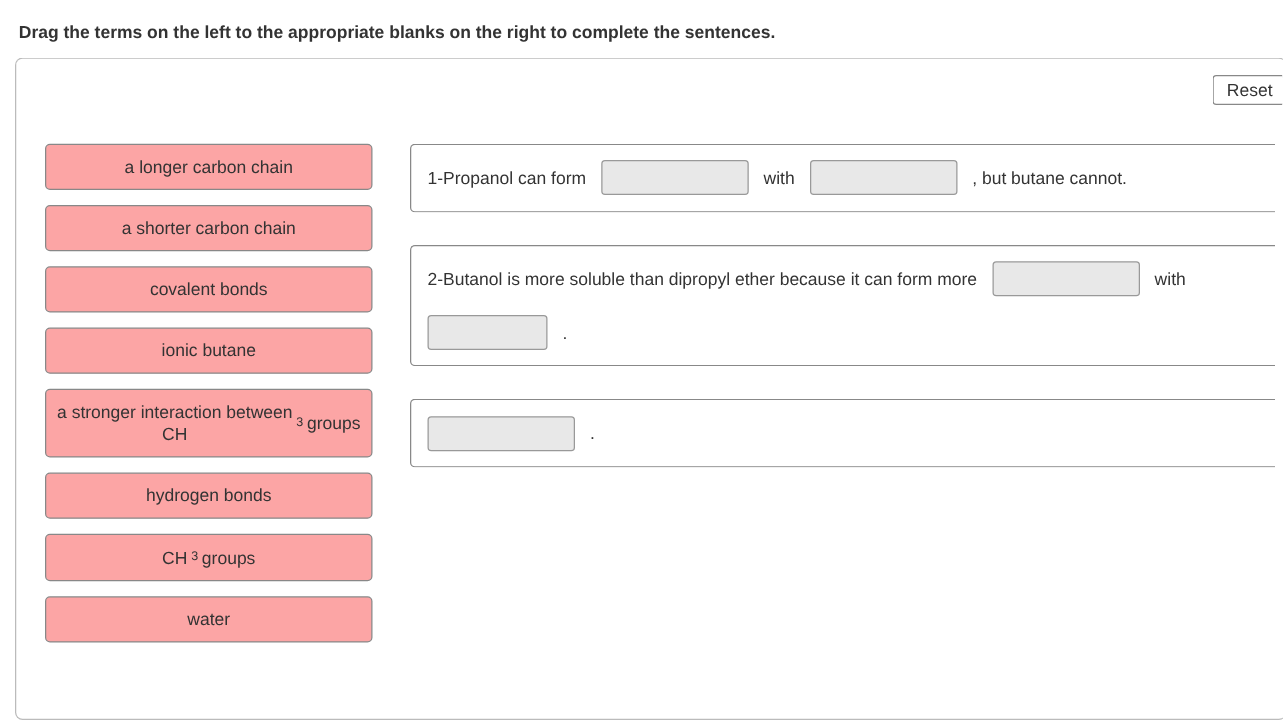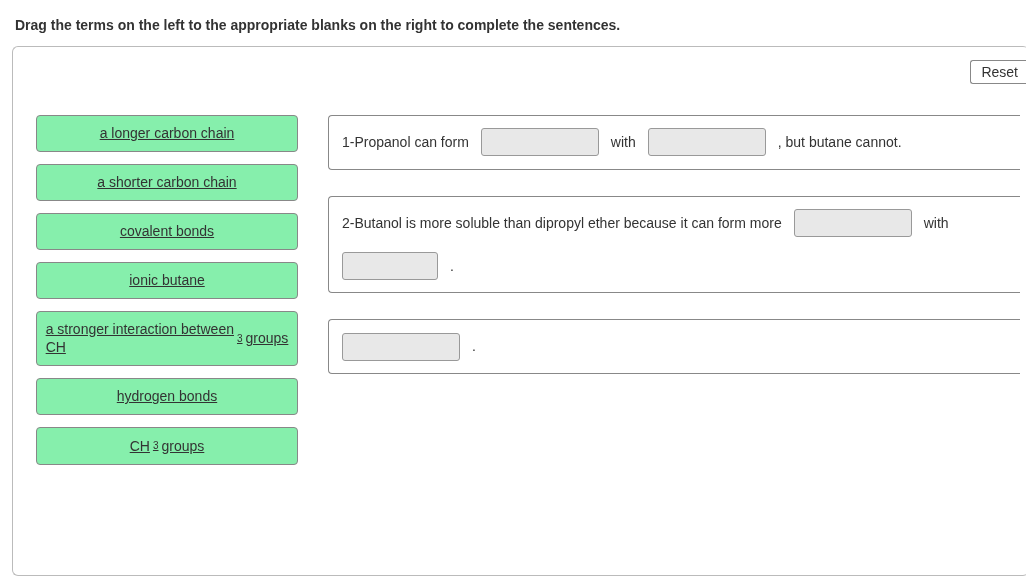--- a/index.html
+++ b/index.html
@@ -48,31 +48,31 @@
     .terms {
       display: flex;
       flex-direction: column;
       gap: 6px;
       width: 268px;
       flex-shrink: 0;
     }
     .term {
       border: 1px solid #888;
       border-radius: 4px;
-      background: #86efac;
+      background: #fca5a5;
+      text-align: center;
       padding: 8px 6px;
       font-size: 14px;
       line-height: 1.35;
       color: #333;
       cursor: grab;
       display: flex;
       align-items: center;
       justify-content: center;
       min-height: 36px;
-      text-decoration: underline;
     }
     .term .sub { font-size: 10px; vertical-align: sub; }
     .sentences {
       flex: 1;
       display: flex;
       flex-direction: column;
       gap: 20px;
     }
     .sentence {
       border: 1px solid #888;
@@ -111,20 +111,21 @@
   <div class="content">
 
     <div class="terms" id="terms-col">
         <div class="term">a longer carbon chain</div>
         <div class="term">a shorter carbon chain</div>
         <div class="term">covalent bonds</div>
         <div class="term">ionic butane</div>
         <div class="term">a stronger interaction between<br>CH<span class="sub">3</span> groups</div>
         <div class="term">hydrogen bonds</div>
         <div class="term">CH<span class="sub">3</span> groups</div>
+        <div class="term">water</div>
       </div>
 
     <div class="sentences">
 
       <div class="sentence">
         <span class="txt">1-Propanol can form</span>
         <span class="blank"></span>
         <span class="txt">with</span>
         <span class="blank"></span>
         <span class="txt">, but butane cannot.</span>

